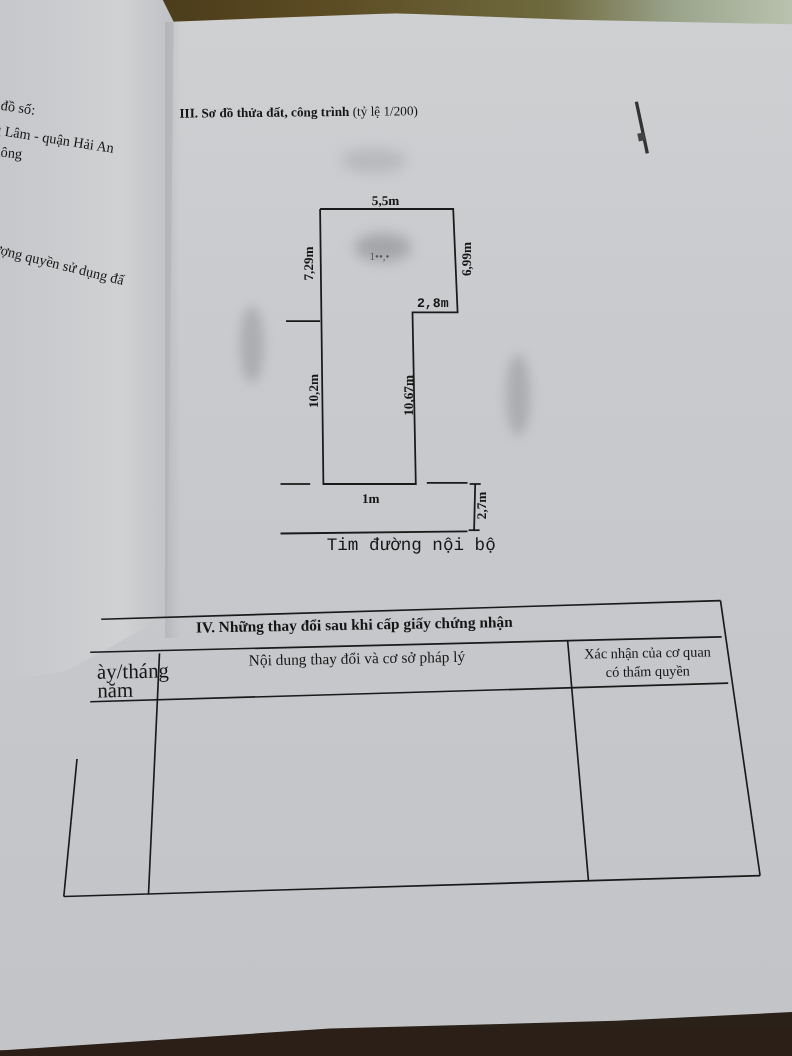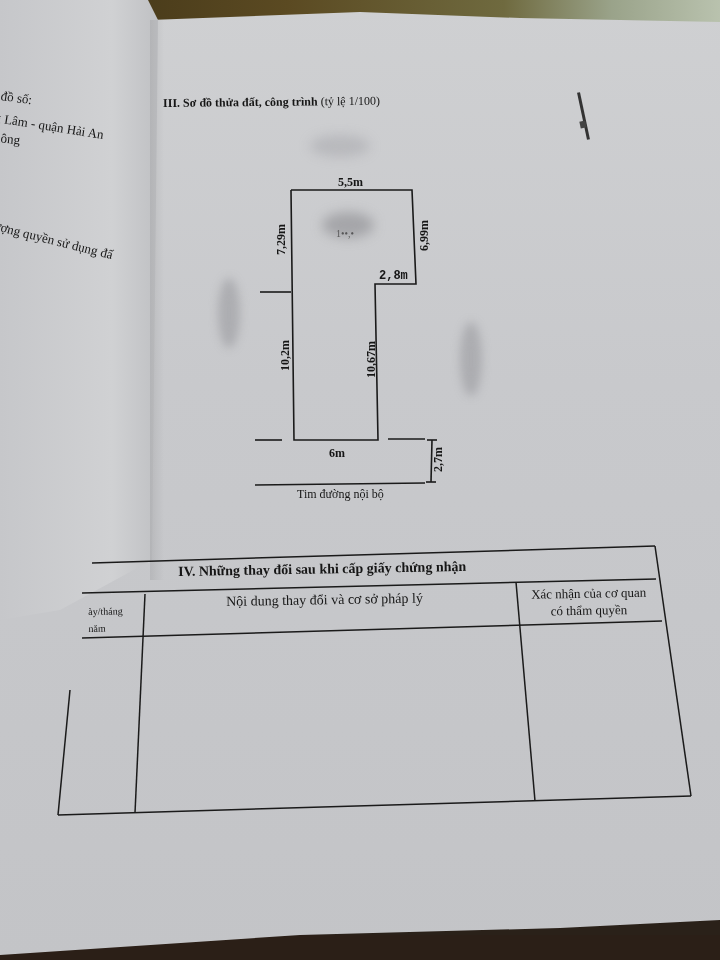--- a/index.html
+++ b/index.html
@@ -38,34 +38,34 @@
   .lp2 { left:-4px; top:110px; font-size:13px; transform:rotate(9deg); transform-origin:left top; }
   .lp3 { left:-2px; top:130px; font-size:13px; transform:rotate(6deg); transform-origin:left top; }
   .lp4 { left:-4px; top:218px; font-size:13px; transform:rotate(14deg); transform-origin:left top; }
 
   .sec3 { left:163px; top:96px; font-size:12px; font-weight:bold; transform:rotate(-0.6deg); transform-origin:left top; }
   .sec3 .scale { font-weight:normal; }
 
   .diagram { position:absolute; left:0; top:0; width:720px; height:960px; }
   .dim { position:absolute; font-size:12px; font-weight:bold; white-space:nowrap; }
   .vert { transform:rotate(-90deg); transform-origin:center center; }
-  .road { position:absolute; left:297px; top:487px; font-size:12px; white-space:nowrap; }
+  .road { position:absolute; left:297px; top:487px; font-size:16px; white-space:nowrap;font-family:Liberation Mono, monospace; }
 
   .blur1 { position:absolute; left:218px; top:278px; width:22px; height:70px; border-radius:50%; background:rgba(120,120,125,0.35); filter:blur(5px); }
   .blur2 { position:absolute; left:460px; top:322px; width:22px; height:74px; border-radius:50%; background:rgba(120,120,125,0.35); filter:blur(5px); }
   .blur3 { position:absolute; left:310px; top:135px; width:60px; height:22px; border-radius:50%; background:rgba(140,140,145,0.3); filter:blur(6px); }
   .blur4 { position:absolute; left:322px; top:212px; width:52px; height:26px; border-radius:50%; background:rgba(120,120,125,0.45); filter:blur(6px); }
   .area { position:absolute; left:336px; top:228px; font-size:10px; color:#333; opacity:0.7; }
 
   .pin { position:absolute; left:582px; top:92px; width:3px; height:48px; background:#333; transform:rotate(-12deg); }
   .pin-knot { position:absolute; left:580px; top:121px; width:6px; height:7px; background:#444; transform:rotate(-12deg); }
 
   
   .tbl-title { position:absolute; left:178px; top:564px; font-size:14px; font-weight:bold; transform:rotate(-1deg); transform-origin:left top; }
-  .th-date { position:absolute; left:88px; top:603px; font-size:10px; line-height:17px; transform:rotate(-1deg); transform-origin:left top; }
+  .th-date { position:absolute; left:88px; top:603px; font-size:19px; line-height:17px; transform:rotate(-1deg); transform-origin:left top; }
   .th-content { position:absolute; left:226px; top:594px; font-size:14px; transform:rotate(-1deg); transform-origin:left top; }
   .th-confirm { position:absolute; left:516px; top:586px; font-size:13px; line-height:17px; text-align:center; width:145px; transform:rotate(-1deg); transform-origin:left top; }
 </style>
 </head>
 <body>
 
 <div class="bg-top"></div>
 <div class="bg-bottom"></div>
 
 <div class="page"></div>
@@ -73,21 +73,21 @@
 <div class="left-page"></div>
 <div class="left-shadow"></div>
 
 <div class="txt lp1">đồ số:</div>
 <div class="txt lp2">g Lâm - quận Hải An</div>
 <div class="txt lp3">iông</div>
 <div class="txt lp4">ượng quyền sử dụng đấ</div>
 
 <div class="txt sec3">
   <span>III. Sơ đồ thửa đất, công trình</span>
-  <span class="scale">(tỷ lệ 1/100)</span>
+  <span class="scale">(tỷ lệ 1/200)</span>
 </div>
 
 <div class="pin"></div>
 <div class="pin-knot"></div>
 
 <div class="blur1"></div>
 <div class="blur2"></div>
 <div class="blur3"></div>
 <div class="blur4"></div>
 
@@ -111,21 +111,21 @@
 </svg>
 
 <div class="area">1••,•</div>
 
 <div class="dim" style="left:338px; top:175px;">5,5m</div>
 <div class="dim vert" style="left:266px; top:232px;">7,29m</div>
 <div class="dim vert" style="left:409px; top:228px;">6,99m</div>
 <div class="dim" style="left:379px; top:269px;font-family:Liberation Mono, monospace;">2,8m</div>
 <div class="dim vert" style="left:270px; top:348px;">10,2m</div>
 <div class="dim vert" style="left:353px; top:352px;">10,67m</div>
-<div class="dim" style="left:329px; top:446px;">6m</div>
+<div class="dim" style="left:329px; top:446px;">1m</div>
 <div class="dim vert" style="left:426px; top:452px;">2,7m</div>
 <div class="road">Tim đường nội bộ</div>
 
 <svg class="diagram" width="720" height="960" viewBox="0 0 720 960">
   <g stroke="#1a1a1a" stroke-width="1.5" fill="none">
 
     <line x1="92" y1="563" x2="655" y2="546"></line>
 
     <line x1="82" y1="593" x2="656" y2="579"></line>
 

